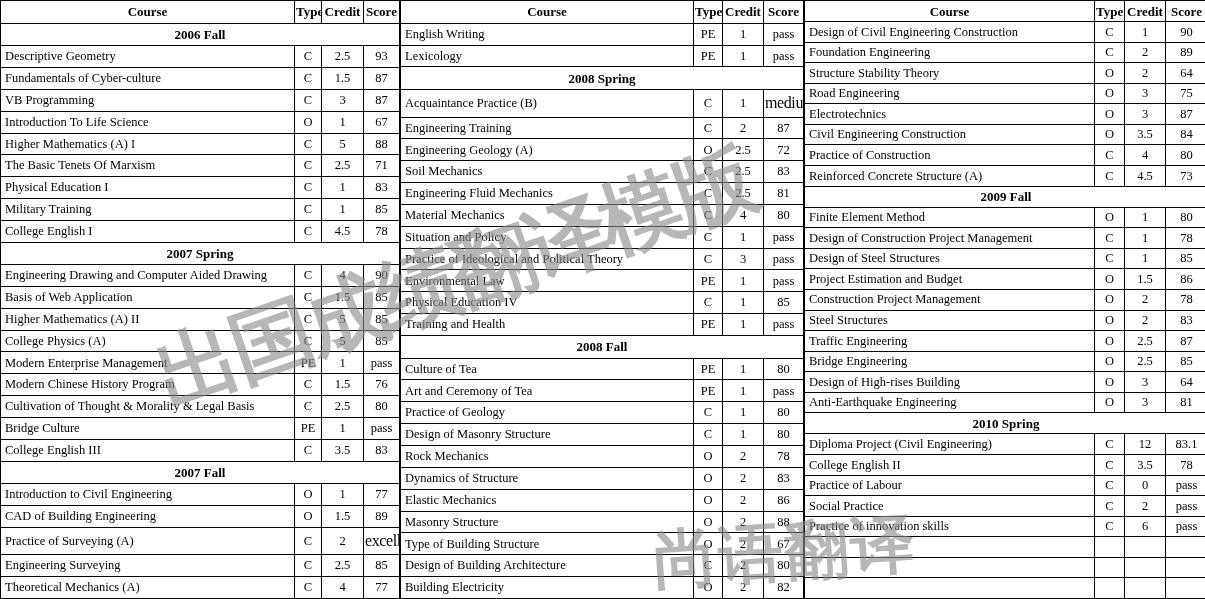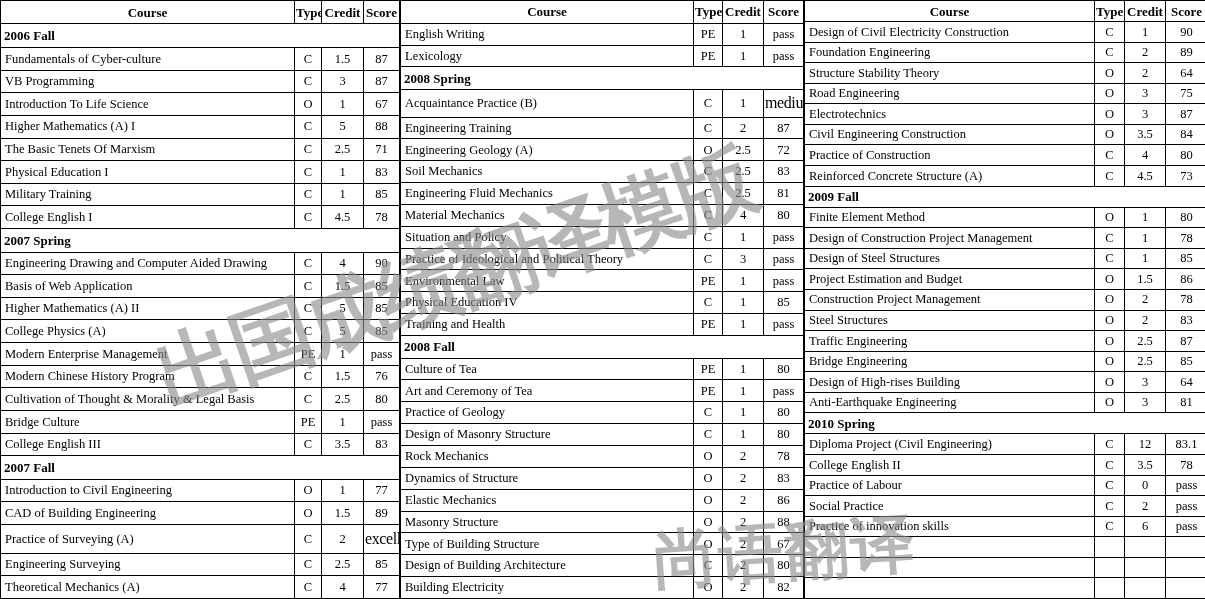--- a/index.html
+++ b/index.html
@@ -8,21 +8,21 @@
   .sheet{position:absolute;left:0;top:0;width:1205px;height:599px;display:flex;}
   table.grid{border-collapse:collapse;table-layout:fixed;height:599px;}
   table.t1{width:399px;}
   table.t2{width:403px;}
   table.t3{width:403px;}
   .grid th,.grid td{border:1px solid #000;padding:0 3px;overflow:hidden;
        white-space:nowrap;font-size:12.5px;line-height:1;}
   .grid th{font-weight:bold;text-align:center;font-size:13px;padding:0 1px;}
   td.c{text-align:left;padding-left:4px;}
   td.m{text-align:center;padding:0 1px;}
-  td.section{font-weight:bold;text-align:left;font-size:13px;}
+  td.section{font-weight:bold;text-align:center;font-size:13px;}
   td.tinytxt{font-size:16px;letter-spacing:-0.4px;}
   .wm{position:absolute;color:#8c8c8c;opacity:0.62;font-weight:bold;
       font-family:"DejaVu Sans", sans-serif;pointer-events:none;
       white-space:nowrap;z-index:5;}
   .wm-diag{left:142px;top:328px;font-size:82px;letter-spacing:-4px;
       transform:rotate(-19deg);transform-origin:0 0;}
   .wm-bottom{left:650px;top:518px;font-size:64px;letter-spacing:2px;
       transform:rotate(-4deg);transform-origin:0 0;}
 </style>
 </head>
@@ -41,20 +41,26 @@
         <tr>
           <th>Course</th>
           <th>Type</th>
           <th>Credit</th>
           <th>Score</th>
         </tr>
         <tr>
           <td colspan="4" class="section">2006  Fall</td>
         </tr>
         <tr>
+          <td class="c">Descriptive Geometry</td>
+          <td class="m">C</td>
+          <td class="m">2.5</td>
+          <td class="m">93</td>
+        </tr>
+        <tr>
           <td class="c">Fundamentals of Cyber-culture</td>
           <td class="m">C</td>
           <td class="m">1.5</td>
           <td class="m">87</td>
         </tr>
         <tr>
           <td class="c">VB Programming</td>
           <td class="m">C</td>
           <td class="m">3</td>
           <td class="m">87</td>
@@ -363,21 +369,21 @@
         <col style="width:42px">
     </colgroup>
     <tbody>
         <tr>
           <th>Course</th>
           <th>Type</th>
           <th>Credit</th>
           <th>Score</th>
         </tr>
         <tr>
-          <td class="c">Design of Civil Electricity Construction</td>
+          <td class="c">Design of Civil Engineering Construction</td>
           <td class="m">C</td>
           <td class="m">1</td>
           <td class="m">90</td>
         </tr>
         <tr>
           <td class="c">Foundation Engineering</td>
           <td class="m">C</td>
           <td class="m">2</td>
           <td class="m">89</td>
         </tr>

